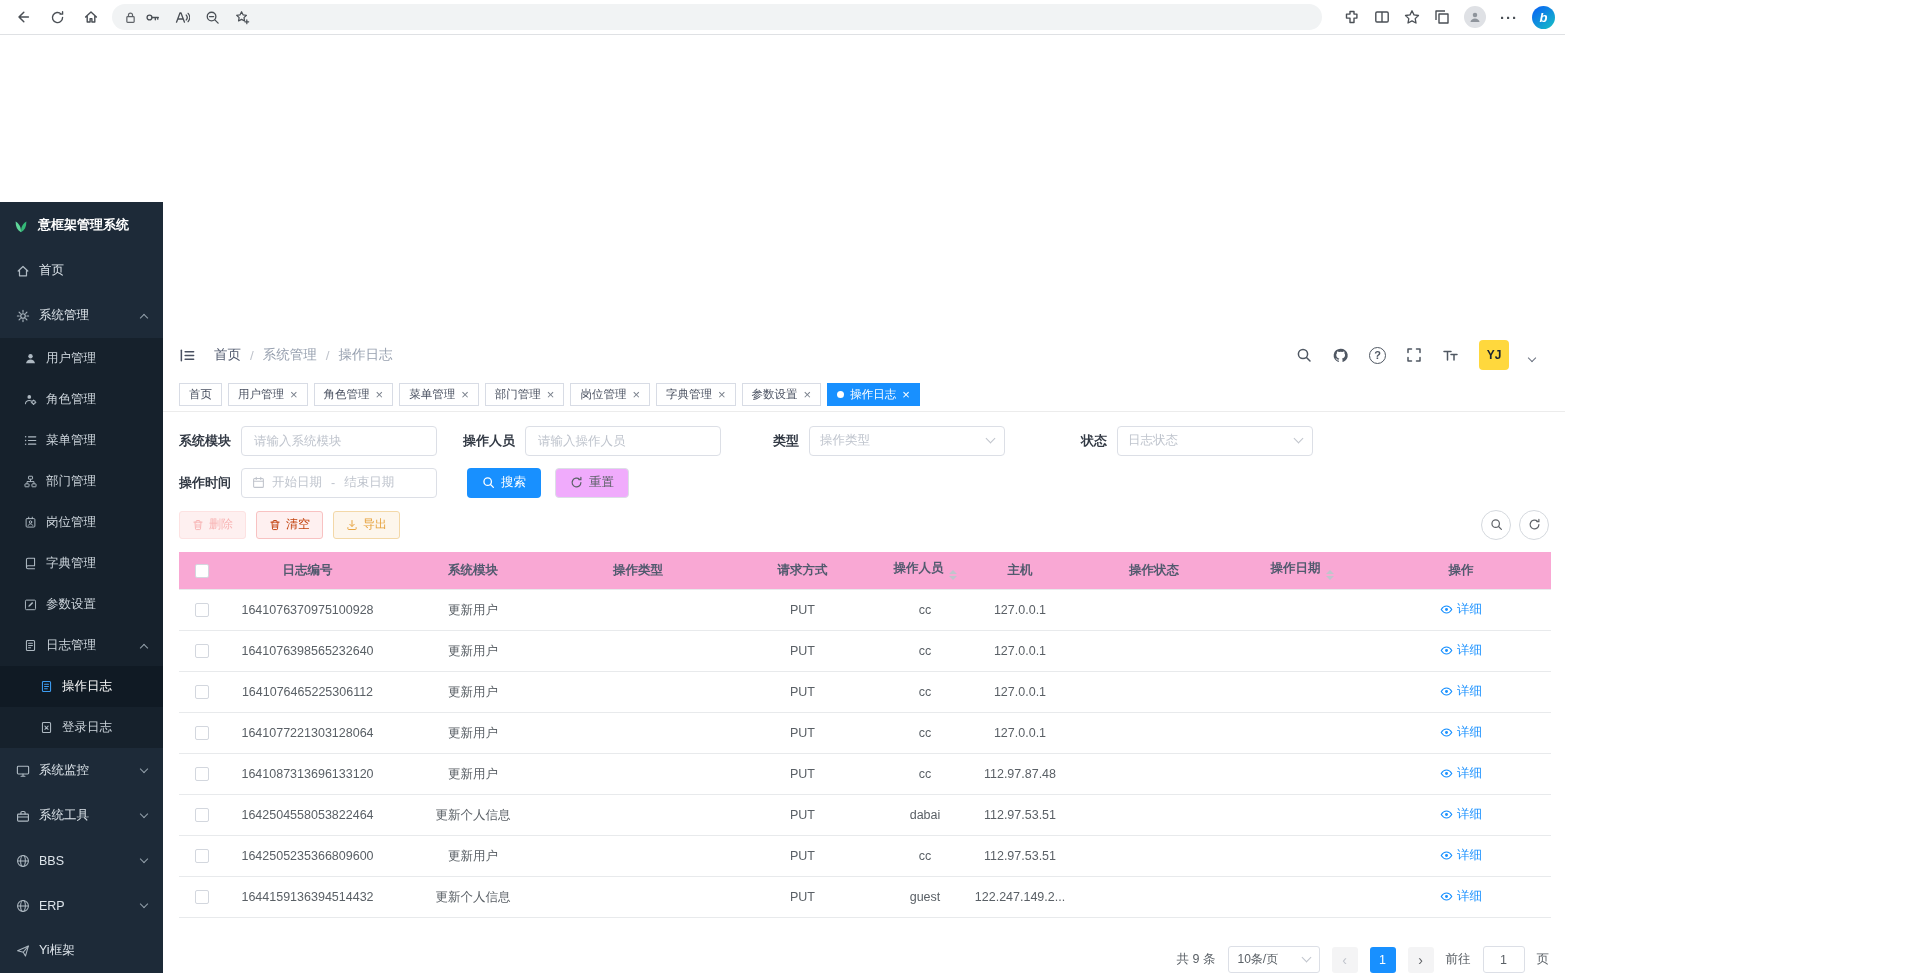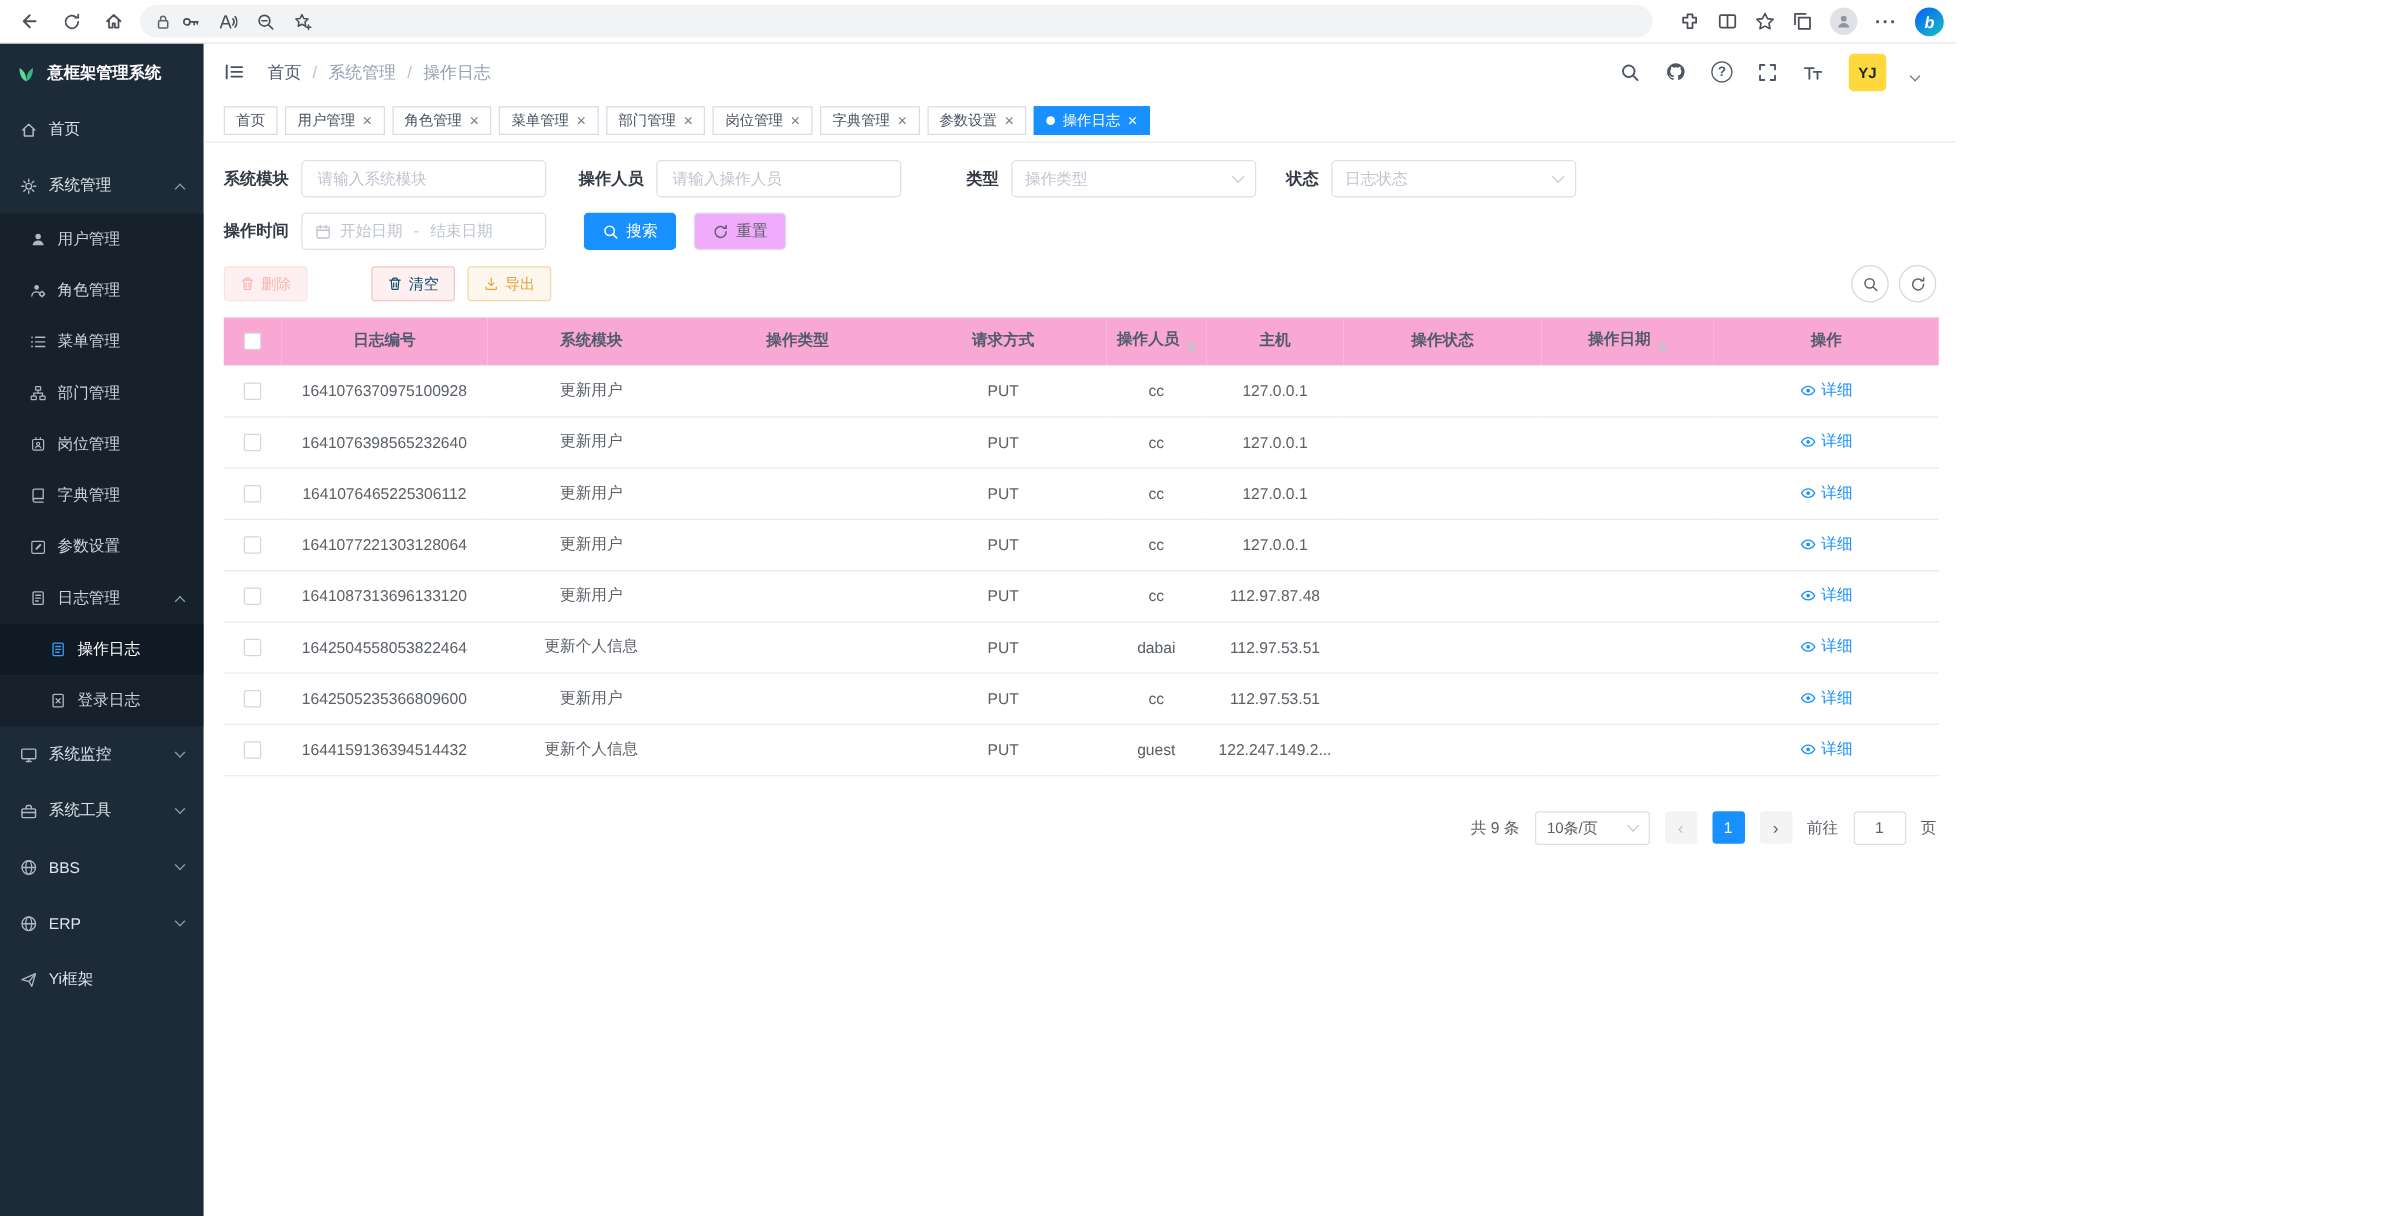--- a/index.html
+++ b/index.html
@@ -34,21 +34,21 @@
     background:linear-gradient(140deg,#0a6cf0 15%,#16b8c8 90%);
     color:#fff; font-weight:bold; font-size:13px; font-style:italic;
     display:flex; align-items:center; justify-content:center;
   }
   .profile-circ {
     width:22px; height:22px; border-radius:50%; background:#dfe1e5; color:#8f959c;
     display:flex; align-items:center; justify-content:center; cursor:pointer;
   }
 
   
-  .app { display:flex; height:938px; }
+  .app { display:flex; height:938px;align-items:flex-end; }
   .sidebar { width:163px; flex:none; background:#1d2a38; overflow:hidden; }
   .logo {
     height:46px; display:flex; align-items:center; gap:8px; padding:0 12px;
     color:#fff; font-size:13px; font-weight:bold; white-space:nowrap;
   }
   .mi {
     height:45px; display:flex; align-items:center; gap:9px; padding:0 16px;
     color:#dde4ea; font-size:12.5px; cursor:pointer; white-space:nowrap;
   }
   .mi .micn { color:#aeb9c2; display:flex; flex:none; }
@@ -85,21 +85,21 @@
   }
   .tab .x { font-size:13px; line-height:1; color:#7a818c; cursor:pointer; }
   .tab.active { background:#1890ff; border-color:#1890ff; color:#fff; }
   .tab.active .x { color:#fff; }
   .dot { width:7px; height:7px; border-radius:50%; background:#fff; flex:none; }
 
   
   .content { padding:14px 16px 0; flex:1; }
   .frow { display:flex; align-items:center; margin-bottom:12px; }
   .fl { font-size:13px; font-weight:bold; color:#333a45; margin-right:10px; white-space:nowrap; }
-  .g2 { margin-left:26px; } .g3 { margin-left:52px; } .g4 { margin-left:24px; }
+  .g2 { margin-left:26px; } .g3 { margin-left:52px; } .g4 { margin-left:76px; }
   .inp {
     width:196px; height:30px; border:1px solid #dcdfe6; border-radius:4px; background:#fff;
     display:flex; align-items:center; padding:0 10px; gap:7px; cursor:text;
   }
   .inp.sel { cursor:pointer; }
   .ph { color:#bfc4cd; font-size:12.5px; white-space:nowrap; }
   .selarrow { margin-left:auto; width:7px; height:7px; border-right:1.4px solid #c0c4cc; border-bottom:1.4px solid #c0c4cc; transform:rotate(45deg); margin-top:-4px; flex:none; }
   input.real { border:none; outline:none; background:transparent; font-size:12.5px; color:#333; width:100%; font-family:Liberation Sans, sans-serif; }
   input.real::placeholder { color:#bfc4cd; }
   .dash { color:#bfc4cd; font-size:12.5px; margin:0 2px; }
@@ -107,21 +107,21 @@
 
   .btn {
     height:30px; border-radius:4px; border:1px solid transparent; cursor:pointer;
     display:inline-flex; align-items:center; gap:6px; font-size:12.5px; padding:0 14px;
     font-family:inherit; background:#f0abfc;
   }
   .btn-primary { background:#1890ff; color:#fff; margin-left:30px; }
   .btn-plain { border-color:#dcdfe6; color:#5a6066; margin-left:14px; }
   .sbtn { height:28px; border-radius:3px; font-size:12px; padding:0 12px; display:inline-flex; align-items:center; gap:5px; border:1px solid transparent; cursor:pointer; font-family:inherit; }
   .sbtn-del { background:#fef0f0; border-color:#fde2e2; color:#f8b4b4; cursor:not-allowed; }
-  .sbtn-clear { background:#fef0f0; border-color:#f8c2c2; color:#0c4a6e;margin-left:41px; }
+  .sbtn-clear { background:#fef0f0; border-color:#f8c2c2; color:#c2410c; }
   .sbtn-export { background:#fdf6ec; border-color:#f3d8a8; color:#e6a23c; }
   .btnrow { display:flex; align-items:center; gap:10px; margin:8px 0 12px; }
   .btnrow .right { margin-left:auto; display:flex; gap:8px; }
   .circ { width:30px; height:30px; border-radius:50%; border:1px solid #d5d9de; background:#fff; color:#5f6368; display:flex; align-items:center; justify-content:center; cursor:pointer; }
 
   
   table { width:1370px; border-collapse:collapse; table-layout:fixed; }
   thead th {
     background:#f9a8d4; height:38px; font-size:12.5px; color:#515a6e; font-weight:bold;
     text-align:center; border-bottom:1px solid #e8eaec; padding:0 4px; white-space:nowrap;

